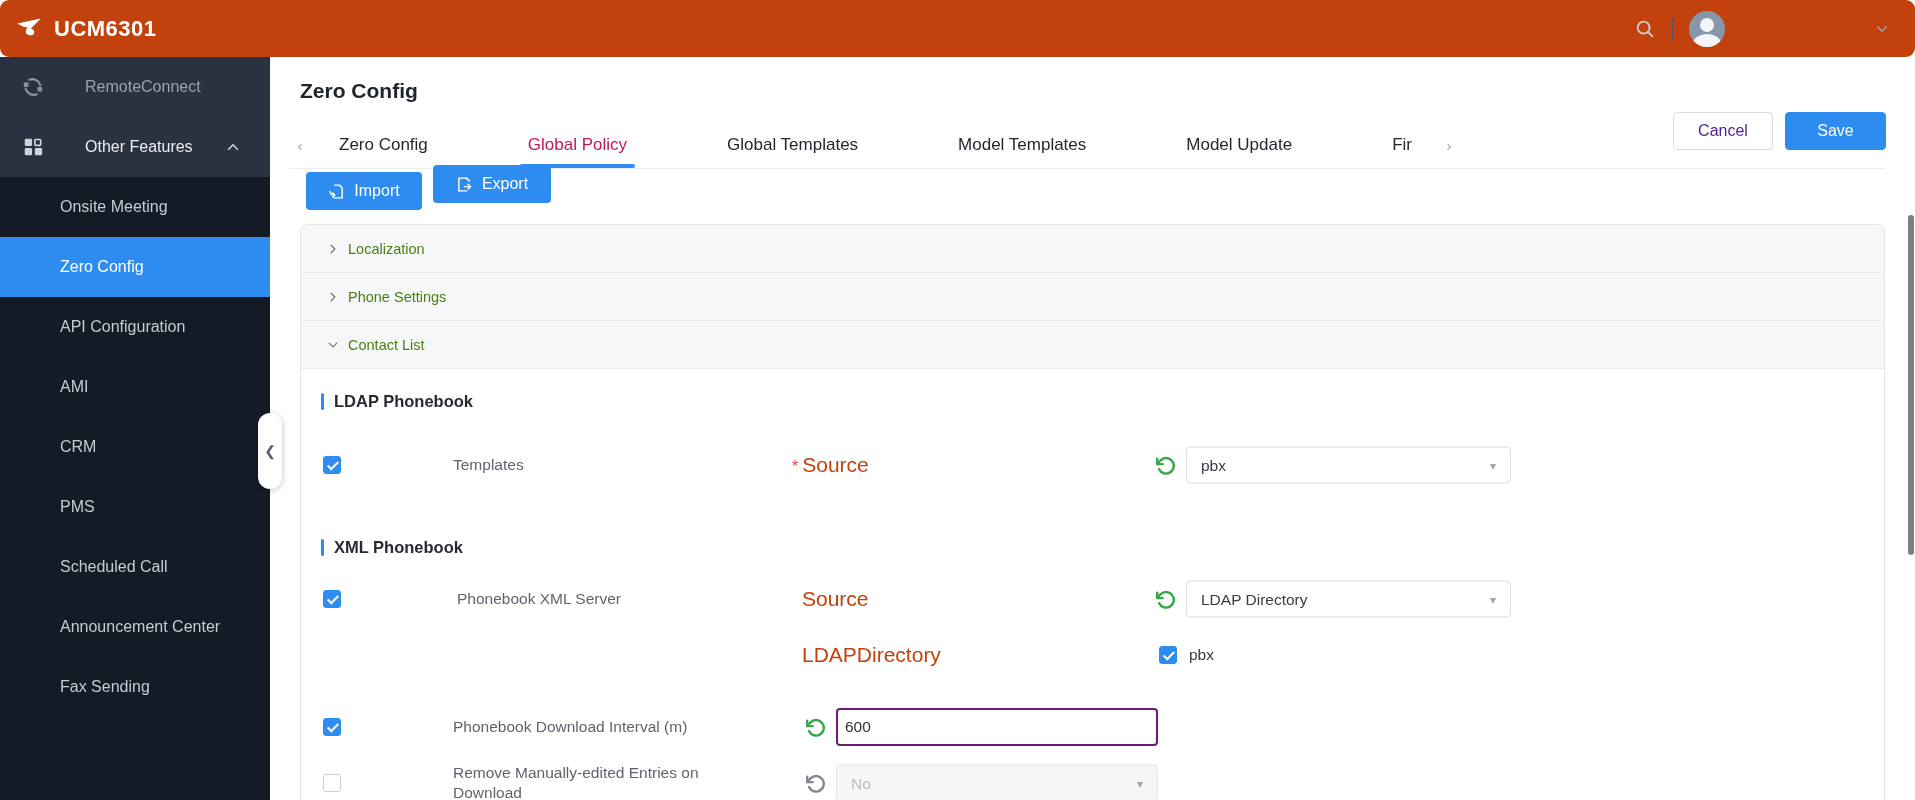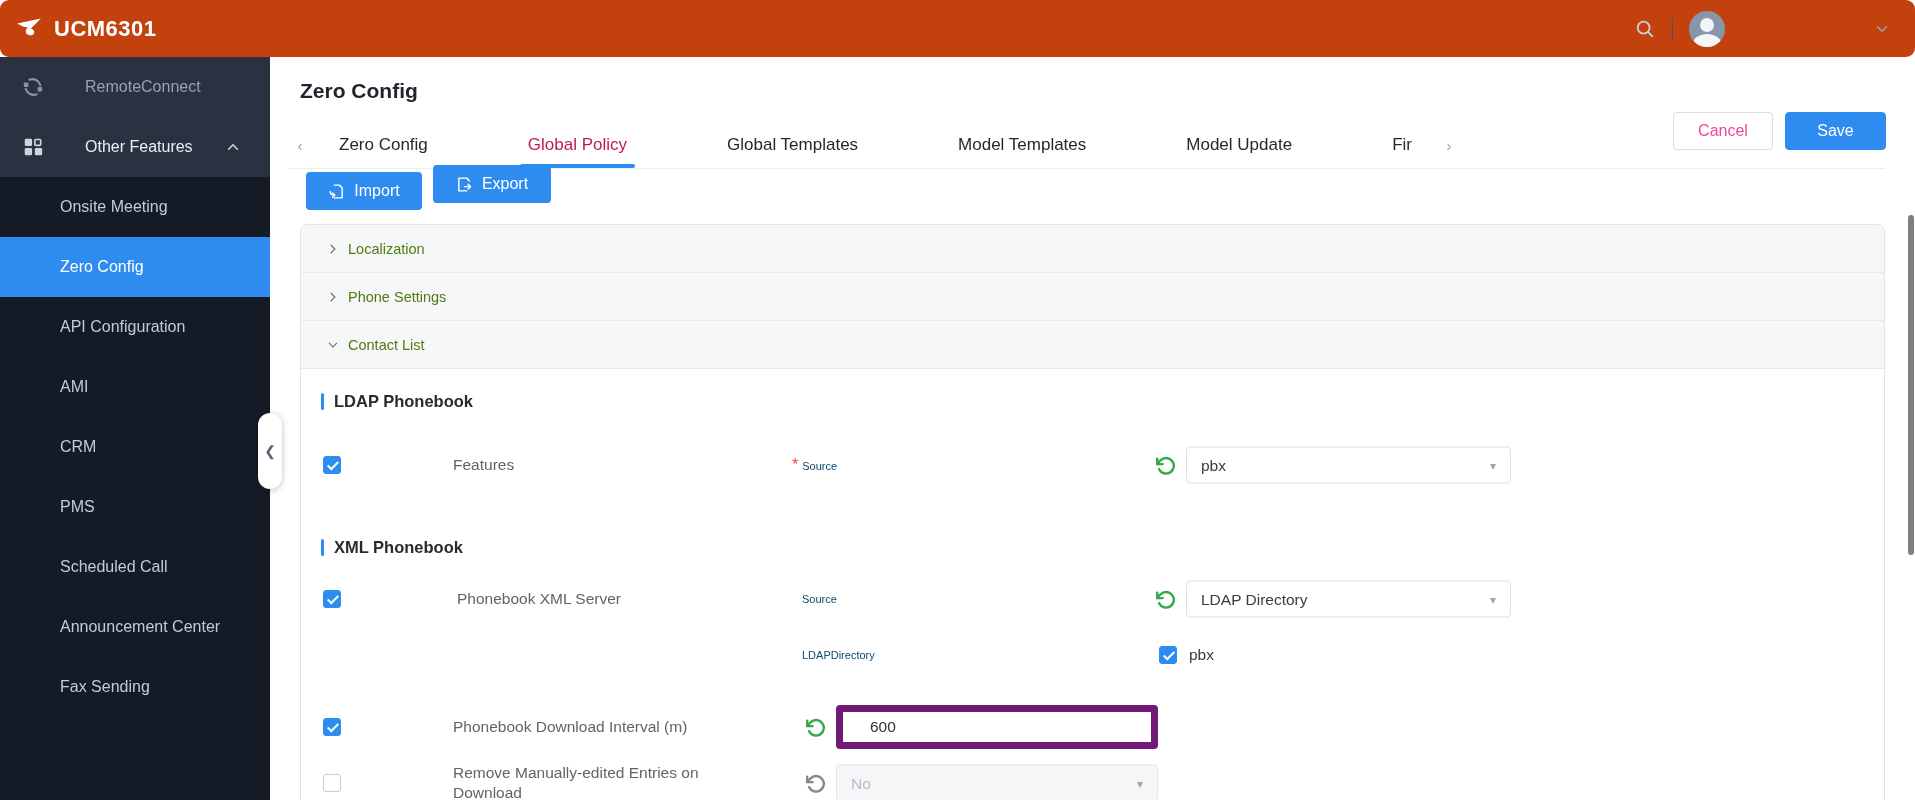--- a/index.html
+++ b/index.html
@@ -36,21 +36,21 @@
     background:#fff; border-radius:12px; box-shadow:0 1px 6px rgba(0,0,0,.25);
     z-index:40; display:flex; align-items:center; justify-content:center; cursor:pointer;
     color:#5a6068; font-size:14px; }
 
   
   .main { position:absolute; left:270px; top:57px; width:1645px; height:743px; background:#fff; }
   .page-title { position:absolute; left:30px; top:22px; font-size:21px; font-weight:700; color:#20242b; }
   .btn { display:inline-flex; align-items:center; justify-content:center; border-radius:4px;
     font-size:16px; cursor:pointer; user-select:none; }
   .btn-cancel { position:absolute; left:1403px; top:55px; width:100px; height:38px;
-    background:#fff; border:1px solid #d9dce1; color:#ec4899; }
+    background:#fff; border:1px solid #d9dce1; color:#4c1d95; }
   .btn-save { position:absolute; left:1515px; top:55px; width:101px; height:38px;
     background:#2e8cf0; border:1px solid #2e8cf0; color:#fff; }
 
   
   .tabbar { position:absolute; left:19px; top:65px; width:1596px; height:47px;
     border-bottom:1px solid #ebedef; display:flex; align-items:center; }
   .tab-nav { color:#9aa0a8; font-size:15px; width:22px; text-align:center; cursor:pointer; }
   .tabs { display:flex; align-items:center; gap:100px; margin-left:28px; }
   .tab { font-size:17px; color:#24282e; cursor:pointer; position:relative; height:46px;
     display:flex; align-items:center; white-space:nowrap; }
@@ -89,33 +89,33 @@
   .r5 { height:52px; margin-top:6px; }
   .fr-abs { position:absolute; top:50%; transform:translateY(-50%); }
 
   .cb { width:18px; height:18px; border-radius:3px; border:1px solid #c9ccd4; background:#fff;
     cursor:pointer; position:absolute; top:50%; transform:translateY(-50%); }
   .cb.checked { background:#2e8cf0; border-color:#2e8cf0; }
   .cb.checked::after { content:""; position:absolute; left:6px; top:2px; width:4px; height:9px;
     border-right:2px solid #fff; border-bottom:2px solid #fff; transform:rotate(45deg); }
 
   .lbl { font-size:15.5px; color:#5f646c; }
-  .flbl { font-size:11px; color:#0c4a6e; }
+  .flbl { font-size:21px; color:#c2410c; }
   .req { color:#f03e3e; margin-right:4px; }
   .reset { width:22px; height:22px; cursor:pointer; }
 
   .select { height:37px; width:325px; border:1px solid #dcdfe6; border-radius:4px; background:#fff;
     display:flex; align-items:center; padding:0 14px; cursor:pointer; }
   .sel-text { font-size:15.5px; color:#383c43; flex:1; }
   .sel-chev { color:#a0a6ad; font-size:12px; }
   .select.disabled { background:#f5f6f8; border-color:#e3e5e8; cursor:not-allowed; }
   .select.disabled .sel-text { color:#b8bcc2; }
 
-  .input { height:44px; width:322px; border:7px solid #701a75; border-radius:4px;
-    font-size:15.5px; color:#2e3238; padding:0 27px; font-family:"Liberation Sans",sans-serif; }
+  .input { height:38px; width:322px; border:2px solid #701a75; border-radius:4px;
+    font-size:15.5px; color:#2e3238; padding:0 7px; font-family:"Liberation Sans",sans-serif; }
 
   .scroll-thumb { position:absolute; left:1908px; top:215px; width:6px; height:340px;
     background:#7f7f7f; border-radius:3px; z-index:50; cursor:pointer; }
 </style>
 </head>
 <body>
 
 <div class="topbar">
   <div class="logo-wrap">
     <svg class="logo-mark" viewBox="0 0 24 24">
@@ -236,21 +236,21 @@
 
     <div class="acc-content">
 
       <div class="group-head">
         <div class="group-bar"></div>
         <div class="group-title">LDAP Phonebook</div>
       </div>
 
       <div class="form-row r1">
         <span class="cb checked" style="left:22px"></span>
-        <span class="lbl fr-abs" style="left:152px">Features</span>
+        <span class="lbl fr-abs" style="left:152px">Templates</span>
         <span class="fr-abs" style="left:491px">
           <span class="req">*</span><span class="flbl">Source</span>
         </span>
         <svg class="reset fr-abs" style="left:853px" viewBox="0 0 24 24" fill="none" stroke="#36a849" stroke-width="2.6" stroke-linecap="round" stroke-linejoin="round">
           <polyline points="3.5 5 3.5 11 9.5 11"></polyline>
             <path d="M5.5 16.5 a8.5 8.5 0 1 0 1.6 -9.6 L3.5 11"></path>
         </svg>
         <div class="select fr-abs" style="left:885px">
           <span class="sel-text">pbx</span>
           <span class="sel-chev">▾</span>

